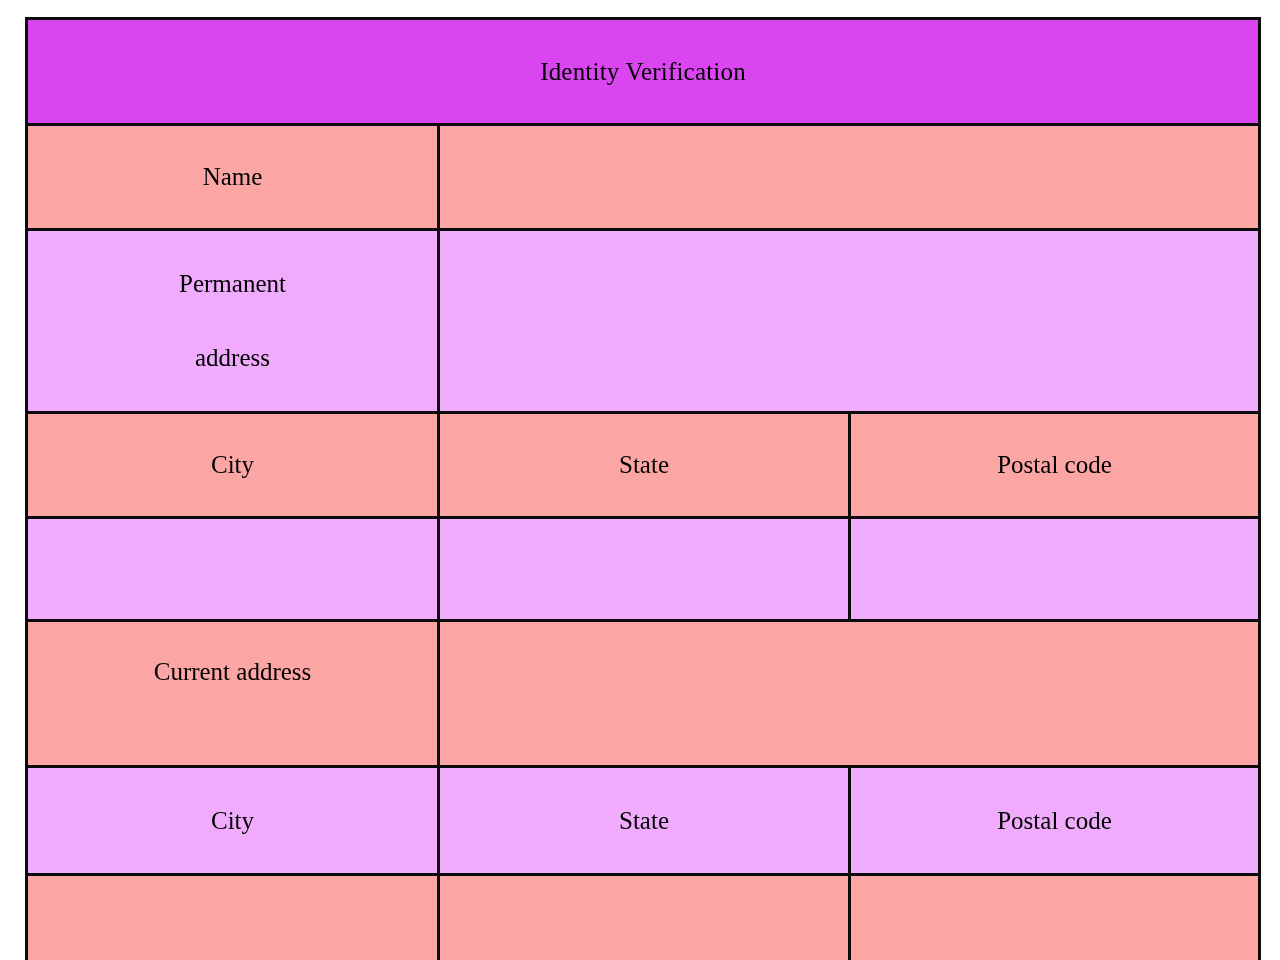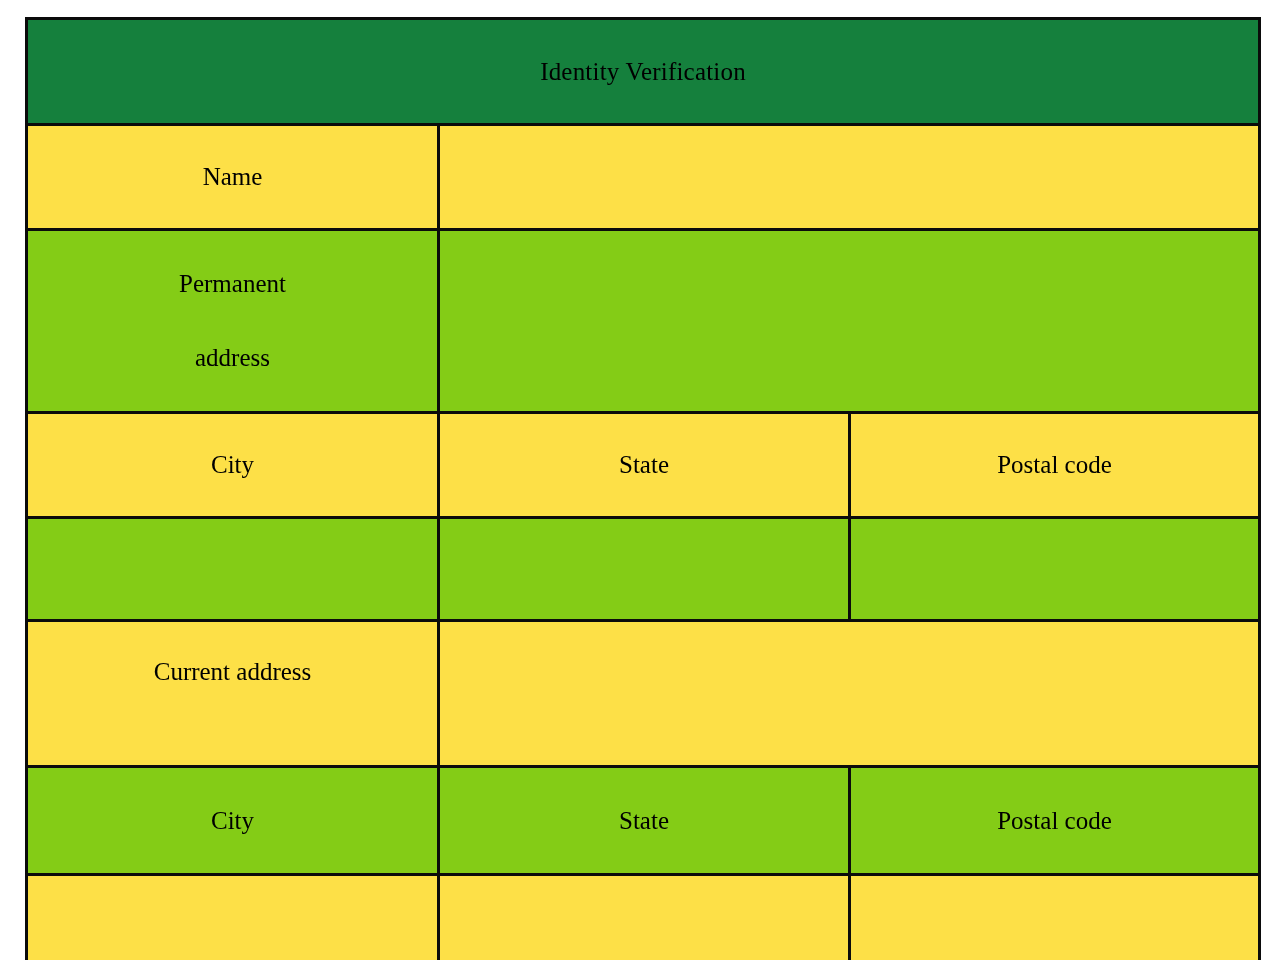--- a/index.html
+++ b/index.html
@@ -31,23 +31,23 @@
     vertical-align: middle;
     text-align: center;
     color: #000000;
     font-size: 25px;
     line-height: 1.25;
     font-weight: normal;
     overflow: hidden;
   }
 
   
-  td.fill-header { background: #15803d; }
-  td.fill-blue   { background: #fde047; }
-  td.fill-white  { background: #84cc16; }
+  td.fill-header { background: #d946ef; }
+  td.fill-blue   { background: #fca5a5; }
+  td.fill-white  { background: #f0abfc; }
 
   
   td.title-cell {
     height: 103px;
     font-size: 32px;
     font-weight: bold;
     letter-spacing: 0.2px;
   }
 
   

